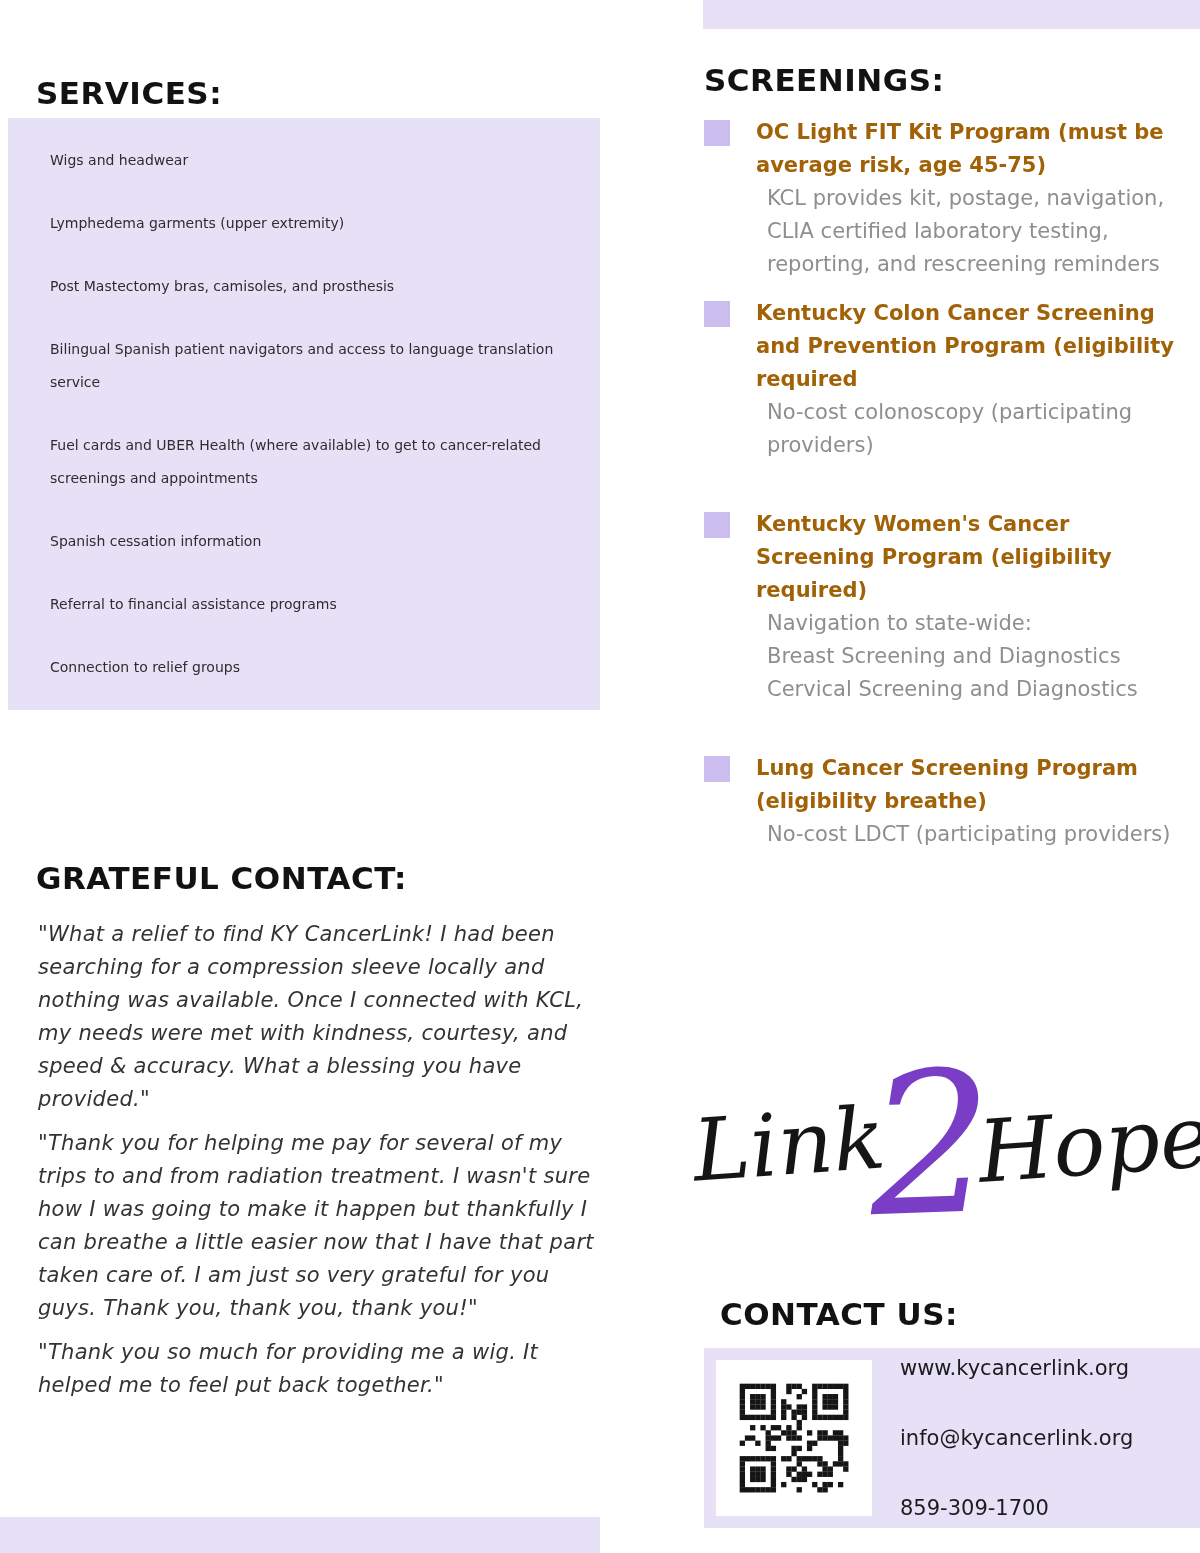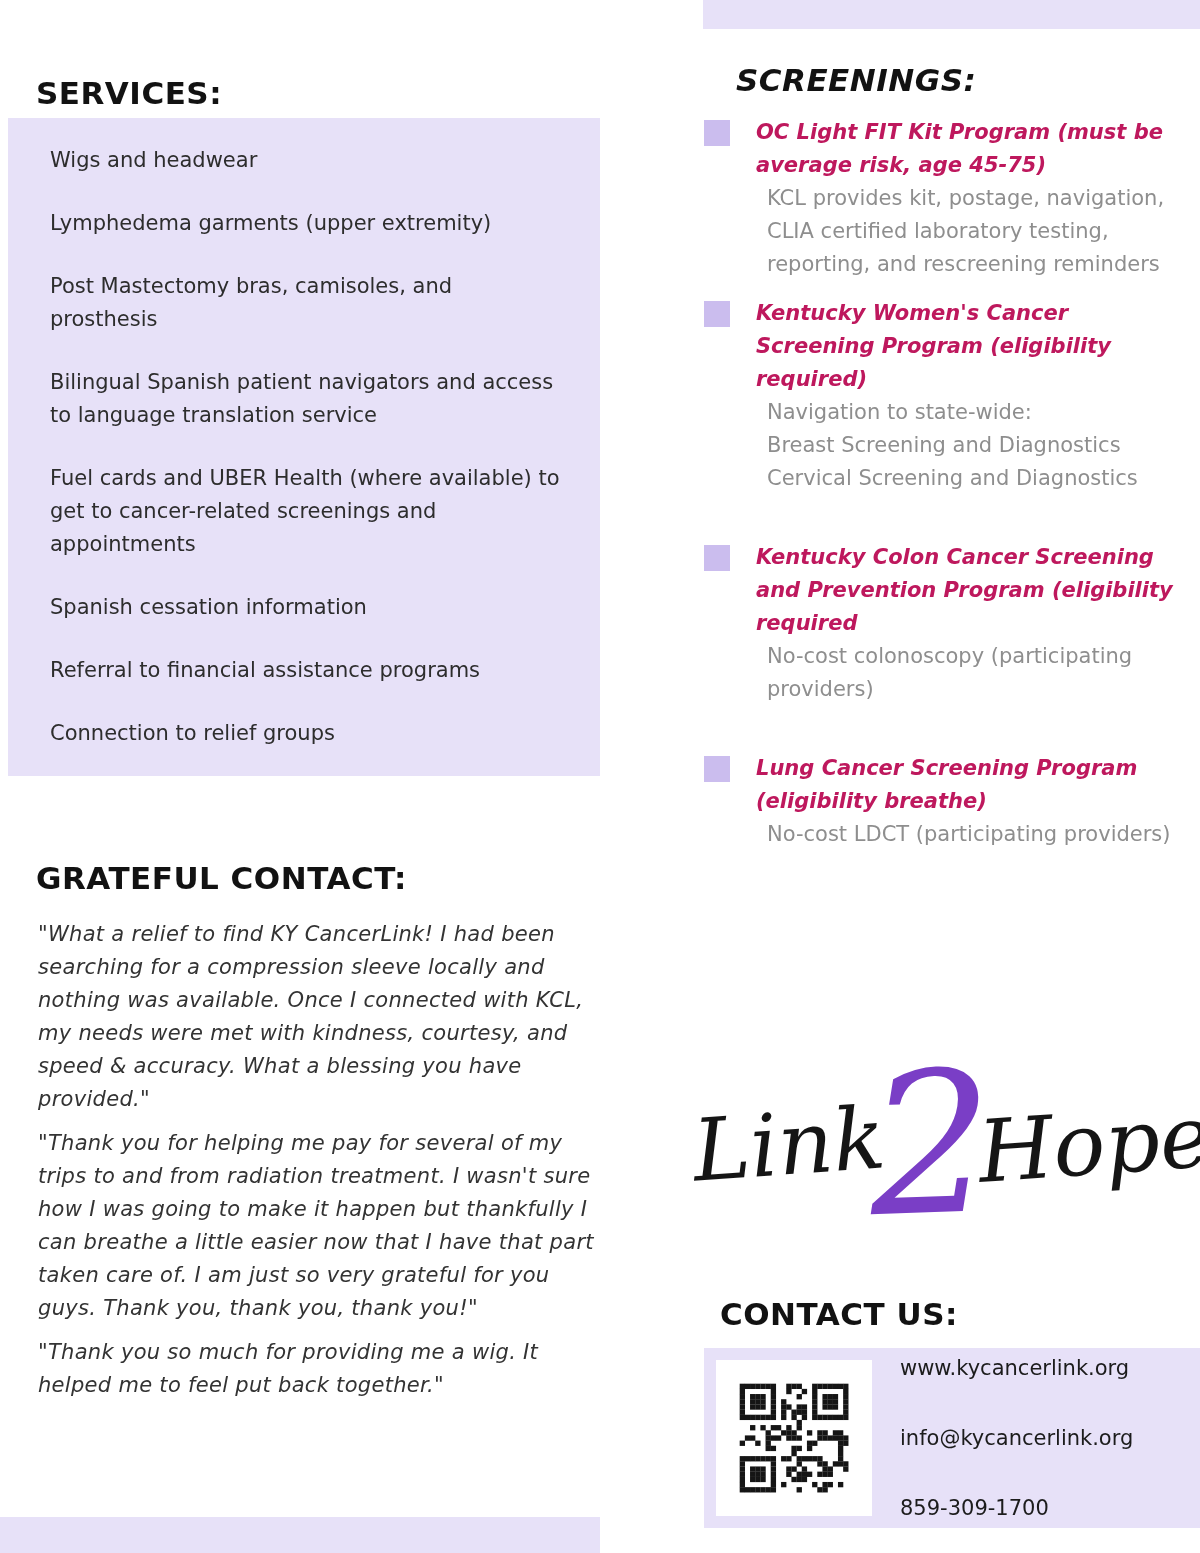--- a/index.html
+++ b/index.html
@@ -18,47 +18,47 @@
   }
   .accent-bar{position:absolute;background:var(--lav);}
   #top-right-bar{left:703px;top:0;width:497px;height:29px;}
   #bottom-left-bar{left:0;top:1517px;width:600px;height:36px;}
 
   .heading{
     position:absolute;margin:0;font-size:31px;font-weight:800;
     letter-spacing:.5px;color:var(--heading);
   }
   #services-heading{left:36px;top:62px;margin-top:13px;}
-  #screenings-heading{left:736px;top:62px;font-style:italic;}
+  #screenings-heading{left:704px;top:62px;}
   #grateful-heading{left:36px;top:860px;}
   #contact-heading{left:720px;top:1296px;}
 
   #services-box{
     position:absolute;left:8px;top:118px;width:592px;
     background:var(--lav);padding:26px 34px 14px 42px;
   }
   .service-item{
-    margin:0 6px 30px 0;font-size:21px;line-height:33px;color:var(--body);
+    margin:0 6px 30px 0;font-size:14px;line-height:33px;color:var(--body);
   }
   .service-item:last-child{margin-bottom:12px;}
 
   #quotes{position:absolute;left:38px;top:918px;width:562px;}
   .quote{
     margin:0 0 11px 0;font-style:italic;font-size:21px;line-height:33px;
     color:#333333;letter-spacing:.3px;
   }
 
   #screenings-list{position:absolute;left:704px;top:116px;width:480px;}
   .screening-item{display:flex;gap:26px;margin-bottom:16px;}
   .screening-item.gap-lg{margin-bottom:46px;}
   .bullet{
     flex:0 0 26px;width:26px;height:26px;background:var(--bullet);margin-top:4px;
   }
   .screening-title{
-    font-size:21px;line-height:33px;font-weight:700;color:#be185d;font-style:italic;
+    font-size:21px;line-height:33px;font-weight:700;color:#a16207;
   }
   .screening-detail{
     font-size:21px;line-height:33px;color:var(--muted);white-space:pre-line;margin-left:11px;
   }
 
   #logo{
     position:absolute;left:704px;top:1028px;width:496px;height:232px;
     display:flex;align-items:center;justify-content:center;
     font-family:"DejaVu Serif","Liberation Serif",serif;font-style:italic;
   }
@@ -113,31 +113,31 @@
   <div class="screening-item">
     <span class="bullet"></span>
     <div class="screening-text">
       <div class="screening-title">OC Light FIT Kit Program (must be average risk, age 45-75)</div>
       <div class="screening-detail">KCL provides kit, postage, navigation, CLIA certified laboratory testing, reporting, and rescreening reminders</div>
     </div>
   </div>
   <div class="screening-item gap-lg">
     <span class="bullet"></span>
     <div class="screening-text">
+      <div class="screening-title">Kentucky Colon Cancer Screening and Prevention Program (eligibility required</div>
+      <div class="screening-detail">No-cost colonoscopy (participating providers)</div>
+    </div>
+  </div>
+  <div class="screening-item gap-lg">
+    <span class="bullet"></span>
+    <div class="screening-text">
       <div class="screening-title">Kentucky Women's Cancer Screening Program (eligibility required)</div>
       <div class="screening-detail">Navigation to state-wide:
 Breast Screening and Diagnostics
 Cervical Screening and Diagnostics</div>
-    </div>
-  </div>
-  <div class="screening-item gap-lg">
-    <span class="bullet"></span>
-    <div class="screening-text">
-      <div class="screening-title">Kentucky Colon Cancer Screening and Prevention Program (eligibility required</div>
-      <div class="screening-detail">No-cost colonoscopy (participating providers)</div>
     </div>
   </div>
   <div class="screening-item">
     <span class="bullet"></span>
     <div class="screening-text">
       <div class="screening-title">Lung Cancer Screening Program (eligibility breathe)</div>
       <div class="screening-detail">No-cost LDCT (participating providers)</div>
     </div>
   </div>
 </div>

